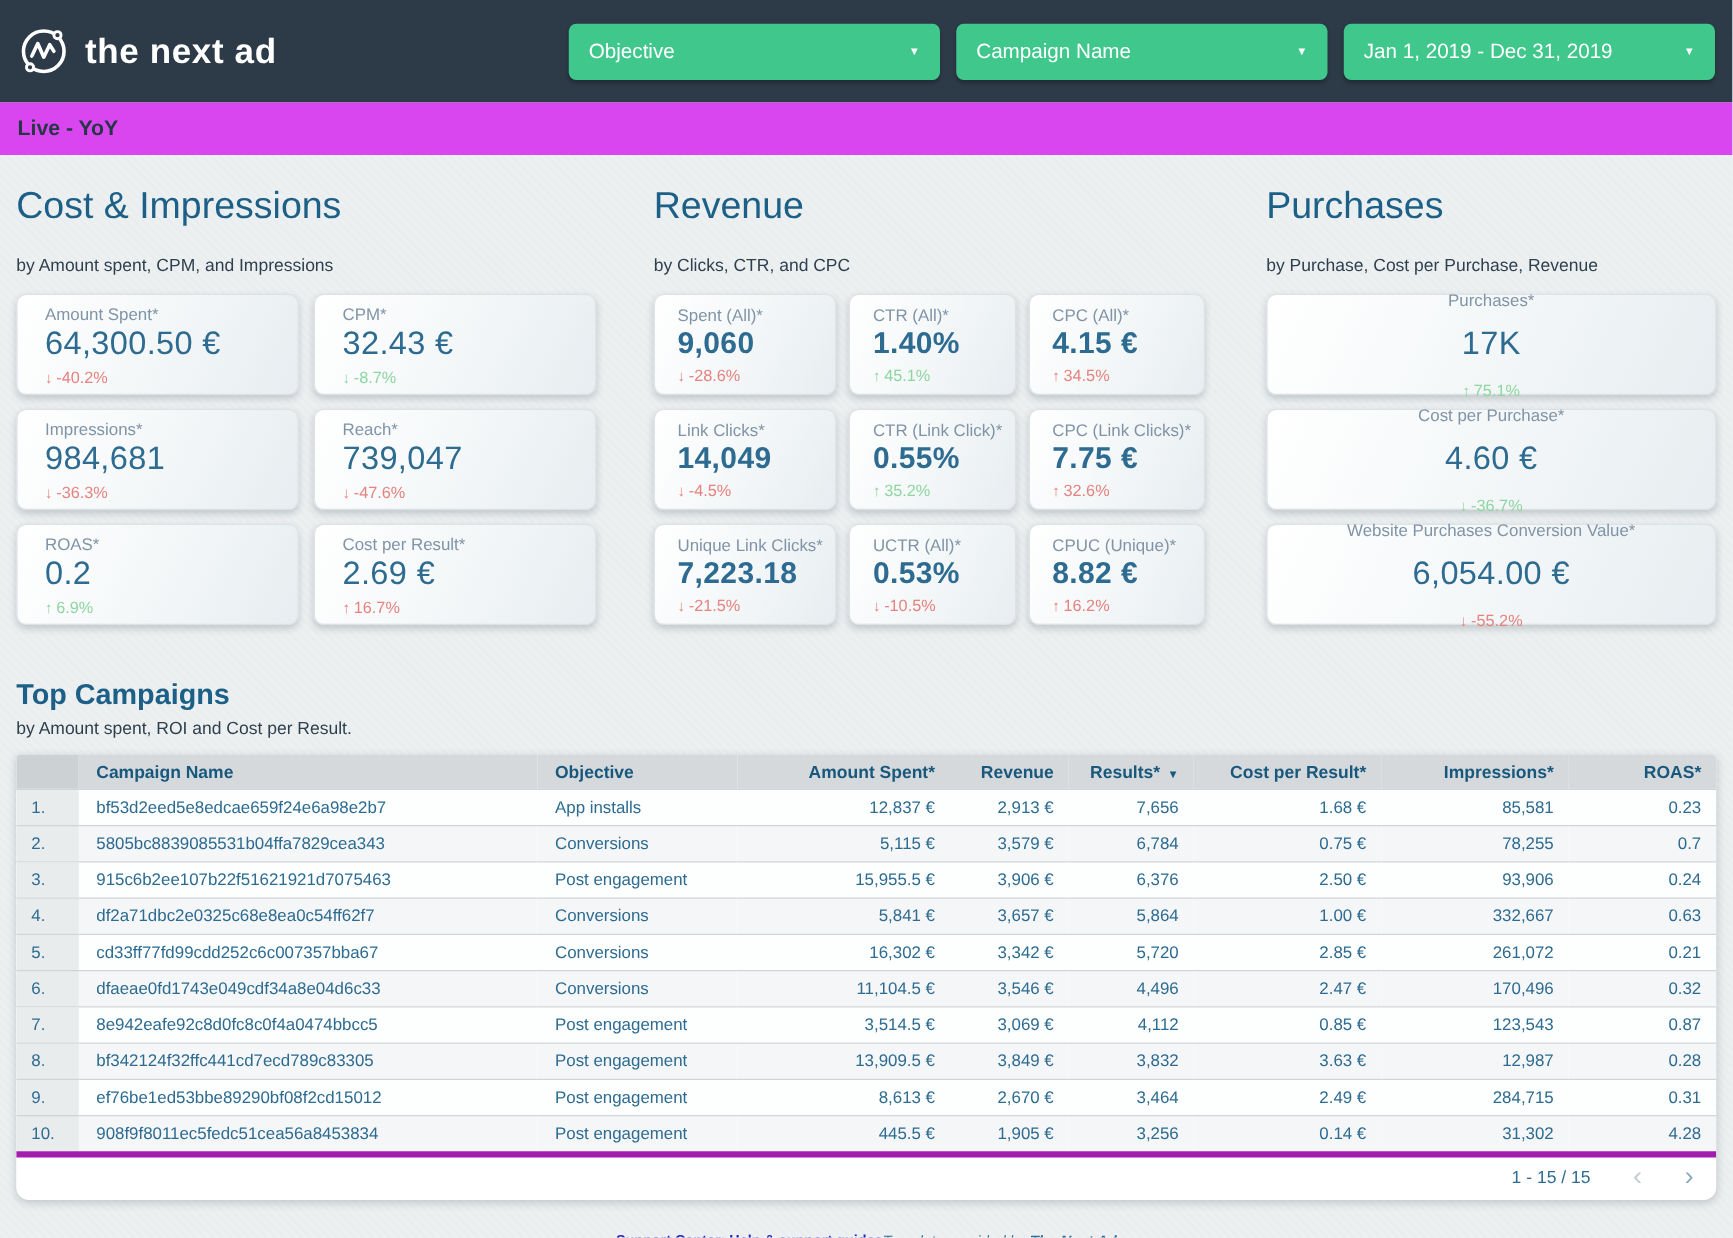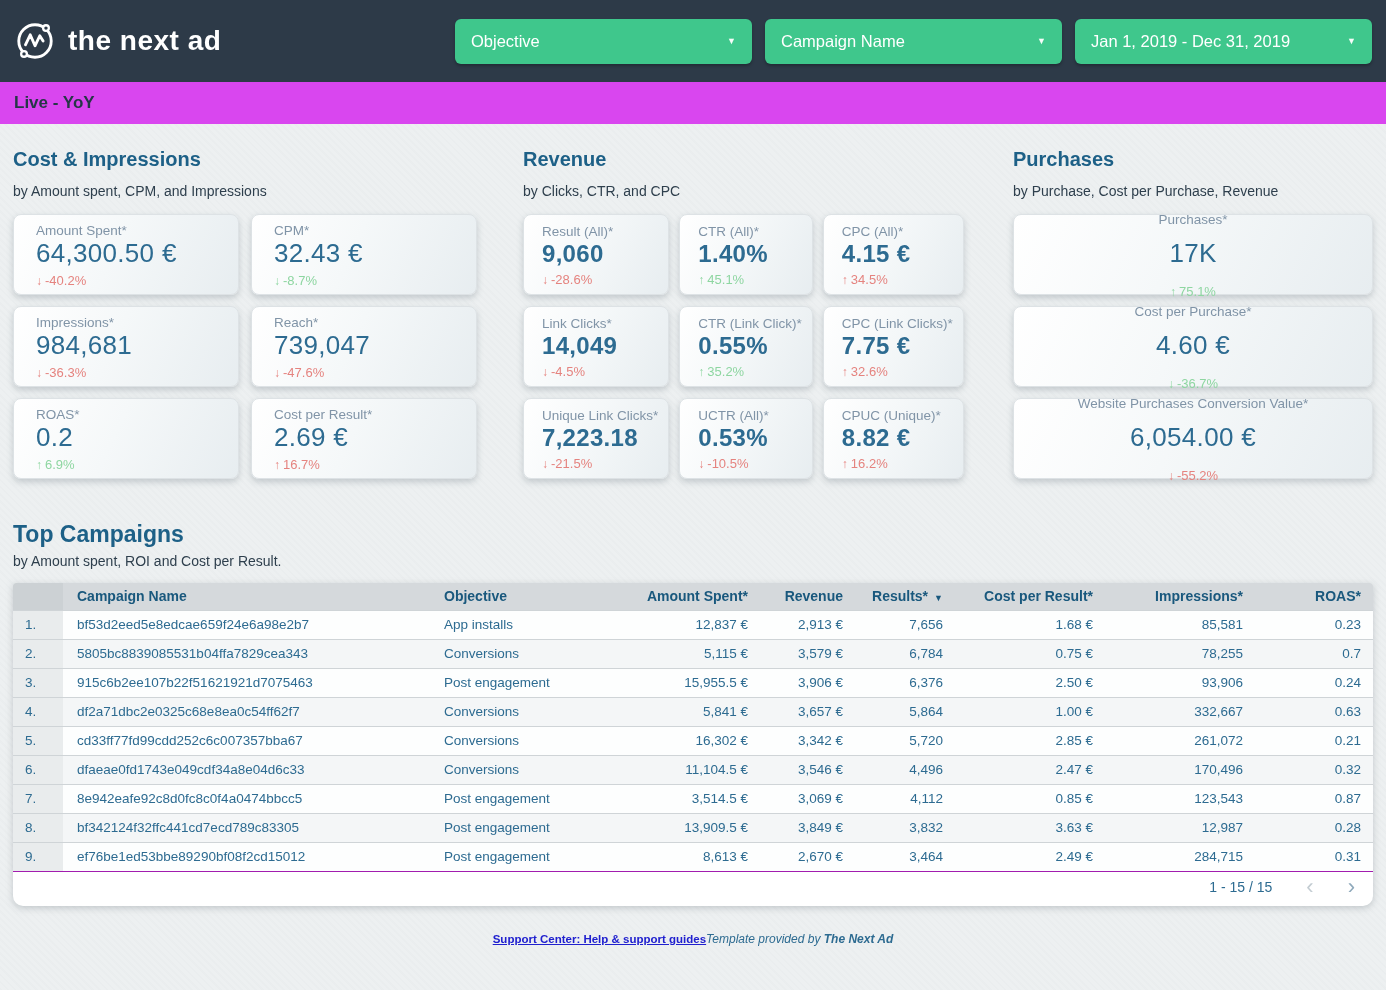--- a/index.html
+++ b/index.html
@@ -30,21 +30,21 @@
   .viewbar {
     height: 42px; background: #d946ef; display: flex; align-items: center;
     padding: 0 14px; font-size: 17px; font-weight: 700; color: #253746;
   }
   
   main { padding: 24px 13px 0 13px; }
   .sections { display: flex; }
   .section-col1 { width: 464px; margin-right: 46px; }
   .section-col2 { width: 385px; margin-right: 105px; }
   .section-col3 { width: 360px; }
-  .section h2 { color: #1d6087; font-size: 20px; font-weight: 700; margin-bottom: 12px; }
+  .section h2 { color: #1d6087; font-size: 30px; font-weight: 400; margin-bottom: 22px; }
   .section .subtitle { color: #2e3f4d; font-size: 14px; margin-bottom: 15px; }
   .grid { display: grid; column-gap: 12px; row-gap: 11px; }
   .grid.cols-1 { grid-template-columns: 1fr; }
   .grid.cols-2 { grid-template-columns: 1fr 1fr; }
   .grid.cols-3 { grid-template-columns: 1fr 1fr 1fr; column-gap: 10px; }
   .kpi-card {
     height: 81px; border-radius: 8px;
     background: linear-gradient(115deg, #ffffff 0%, #f5f8f9 45%, #e7edf0 100%);
     border: 1px solid #dde2e5;
     box-shadow: 0 3px 6px rgba(110,120,130,0.32);
@@ -79,21 +79,21 @@
   .sort-caret { font-size: 9px; margin-left: 6px; color: #19587d; }
   tbody td {
     height: 29px; font-size: 13.5px; color: #2d6b91; padding: 0 14px;
     white-space: nowrap; overflow: hidden;
   }
   tbody tr { border-top: 1px solid #cfd4d7; background: #fdfefe; }
   tbody tr:nth-child(even) { background: #f4f6f7; }
   td.idx { background: #e9eced; text-align: left; padding-left: 12px; }
   .pagination {
     display: flex; align-items: center; justify-content: flex-end;
-    padding: 7px 18px 11px 0; gap: 34px; border-top: 1px solid #a21caf;
+    padding: 7px 18px 11px 0; gap: 34px; border-top: 5px solid #a21caf;
   }
   .page-range { font-size: 14px; color: #2d6b91; }
   .chev { font-size: 22px; line-height: 14px; cursor: pointer; background: none; border: none; font-family: inherit; }
   .chev.prev { color: #c3ccd2; }
   .chev.next { color: #8fa9bb; }
   
   .pagefoot {
     display: flex; justify-content: center; align-items: center;
     padding: 26px 14px 0 14px;
   }
@@ -185,21 +185,21 @@
       <span class="arrow">↑</span><span>16.7%</span>
     </div>
   </div>
           </div>
   </section>
         <section class="section section-col2">
     <h2>Revenue</h2>
     <div class="subtitle">by Clicks, CTR, and CPC</div>
     <div class="grid cols-3">
             <div class="kpi-card">
-    <div class="kpi-label">Result (All)*</div>
+    <div class="kpi-label">Spent (All)*</div>
     <div class="kpi-value">9,060</div>
     <div class="kpi-delta neg">
       <span class="arrow">↓</span><span>-28.6%</span>
     </div>
   </div>
             <div class="kpi-card">
     <div class="kpi-label">CTR (All)*</div>
     <div class="kpi-value">1.40%</div>
     <div class="kpi-delta pos">
       <span class="arrow">↑</span><span>45.1%</span>
@@ -424,20 +424,31 @@
     <td class="idx">9.</td>
   <td class="left">ef76be1ed53bbe89290bf08f2cd15012</td>
                 <td class="left">Post engagement</td>
                 <td class="right">8,613 €</td>
                 <td class="right">2,670 €</td>
                 <td class="right">3,464</td>
                 <td class="right">2.49 €</td>
                 <td class="right">284,715</td>
                 <td class="right">0.31</td>
               </tr>
+              <tr>
+    <td class="idx">10.</td>
+  <td class="left">908f9f8011ec5fedc51cea56a8453834</td>
+                <td class="left">Post engagement</td>
+                <td class="right">445.5 €</td>
+                <td class="right">1,905 €</td>
+                <td class="right">3,256</td>
+                <td class="right">0.14 €</td>
+                <td class="right">31,302</td>
+                <td class="right">4.28</td>
+              </tr>
             </tbody>
         </table>
         <div class="pagination">
           <span class="page-range">1 - 15 / 15</span>
           <button class="chev prev">‹</button>
           <button class="chev next">›</button>
         </div>
       </div>
     </section>
 

